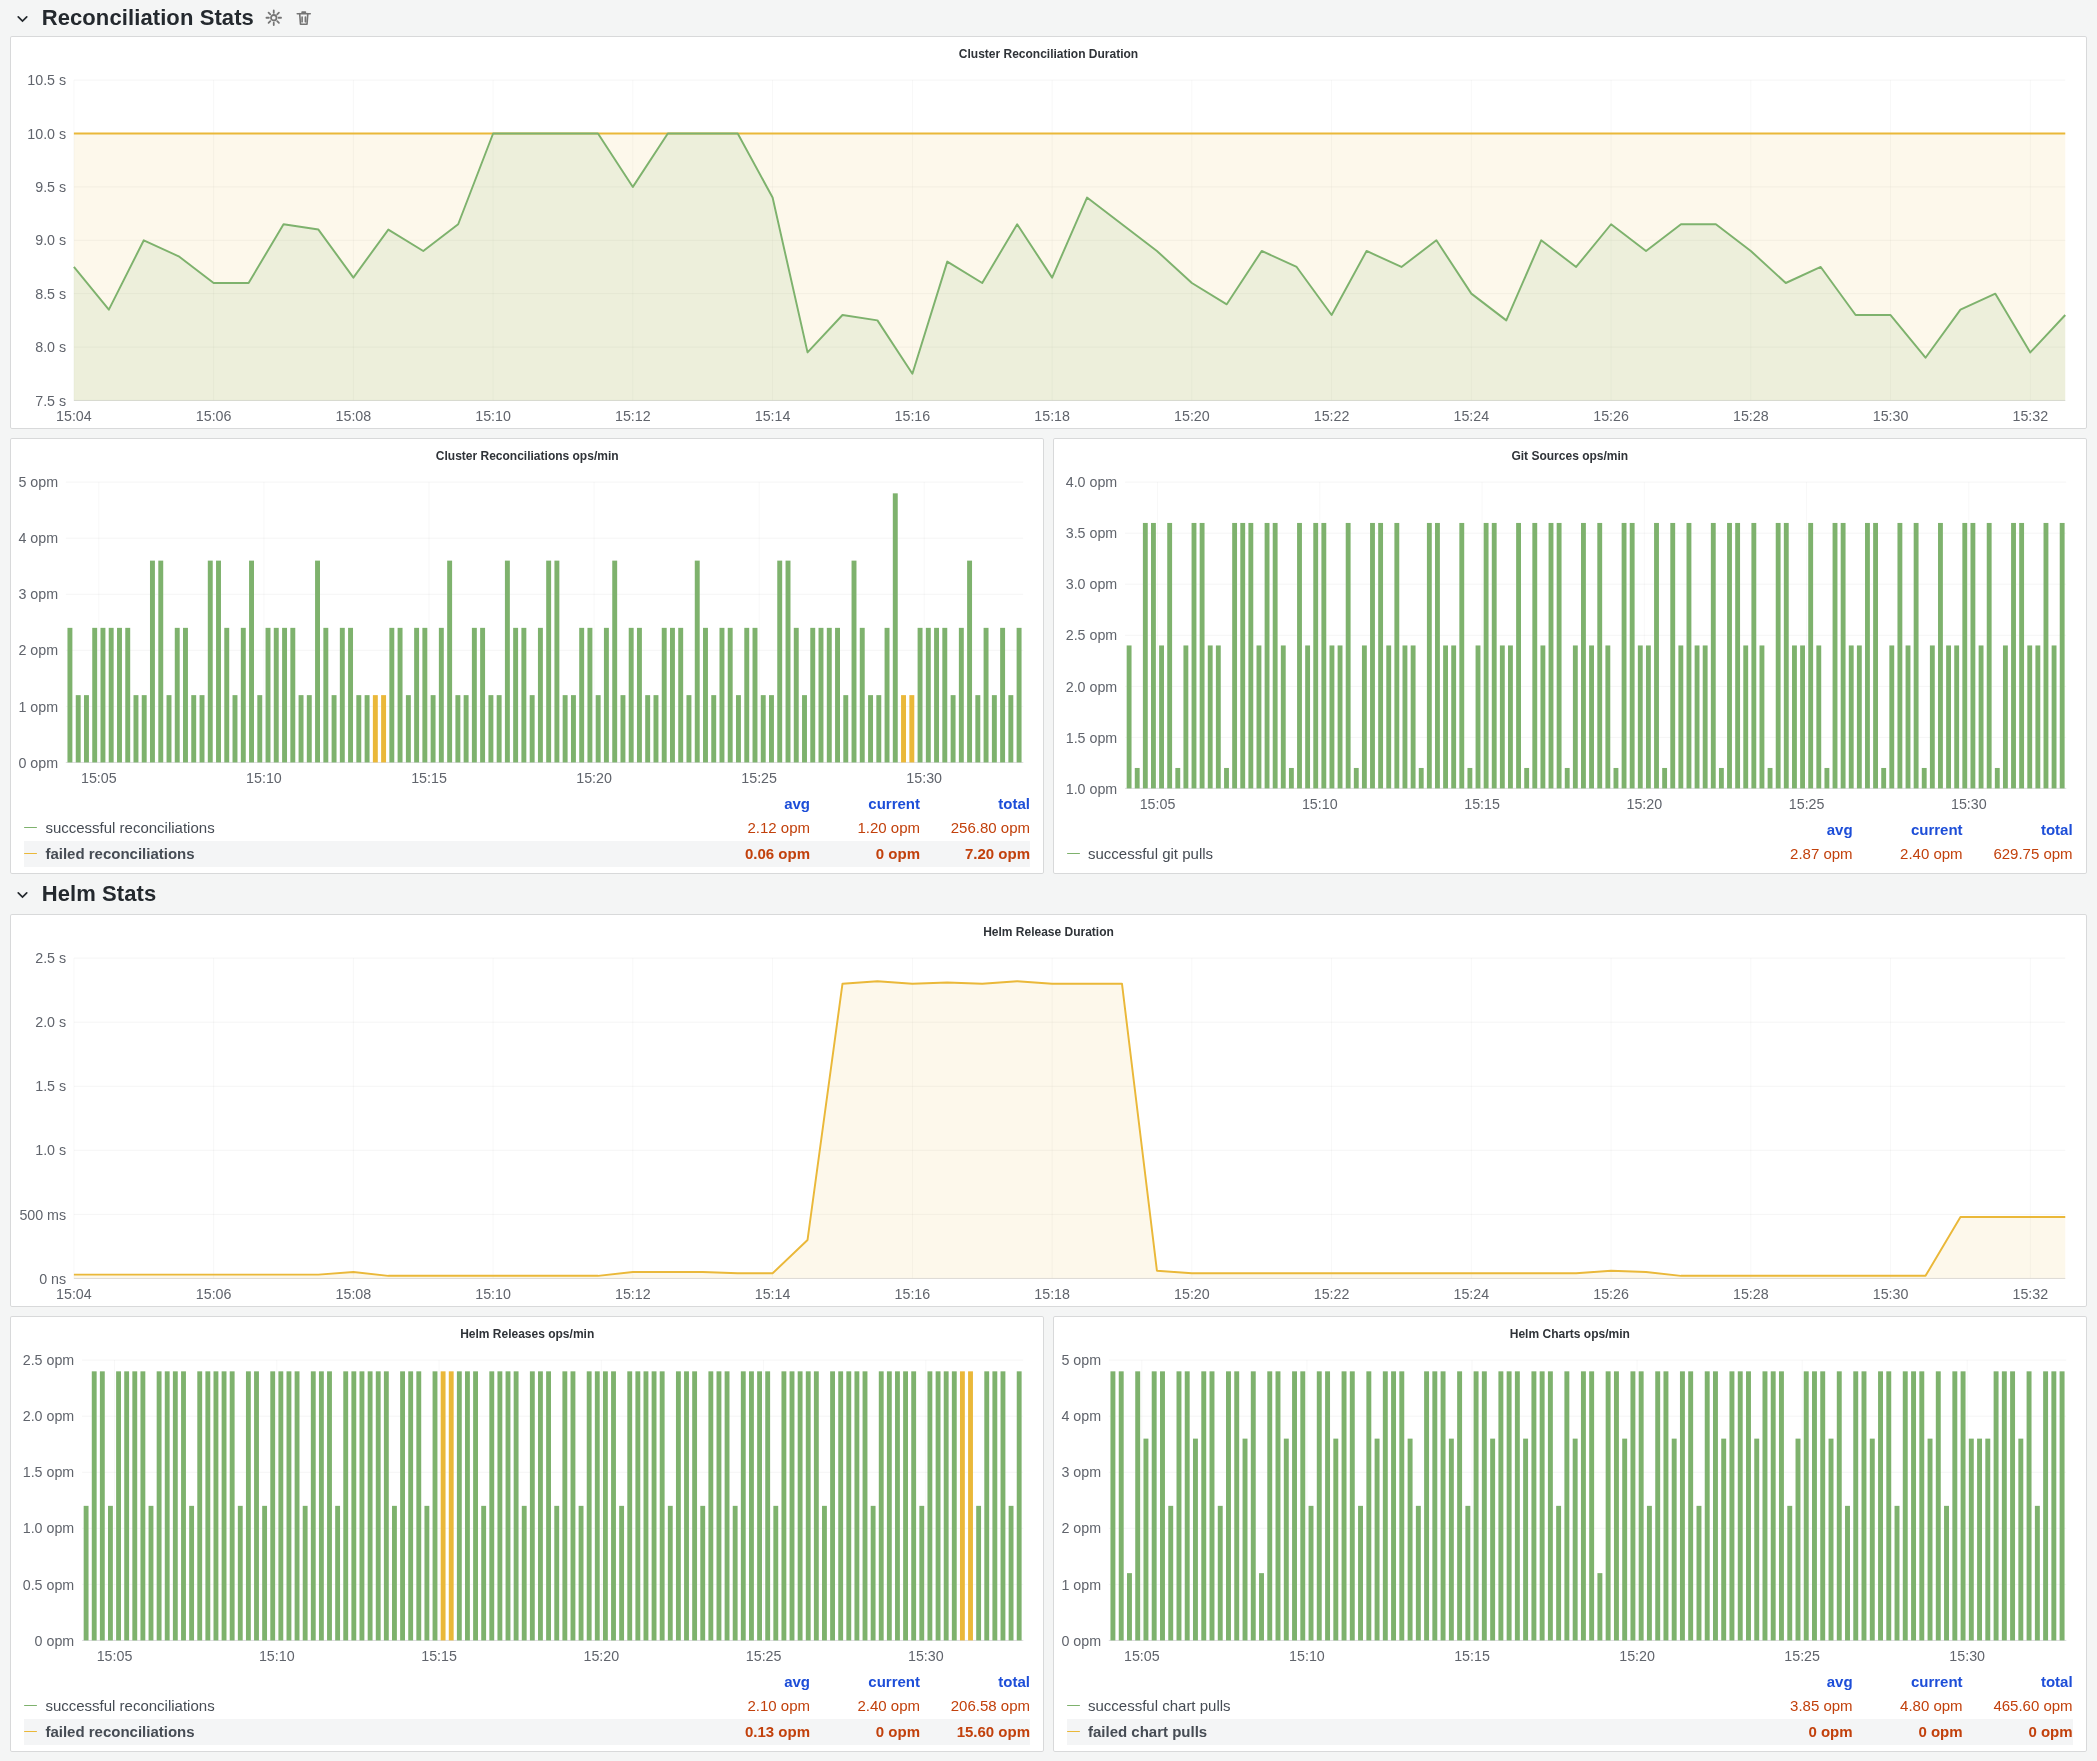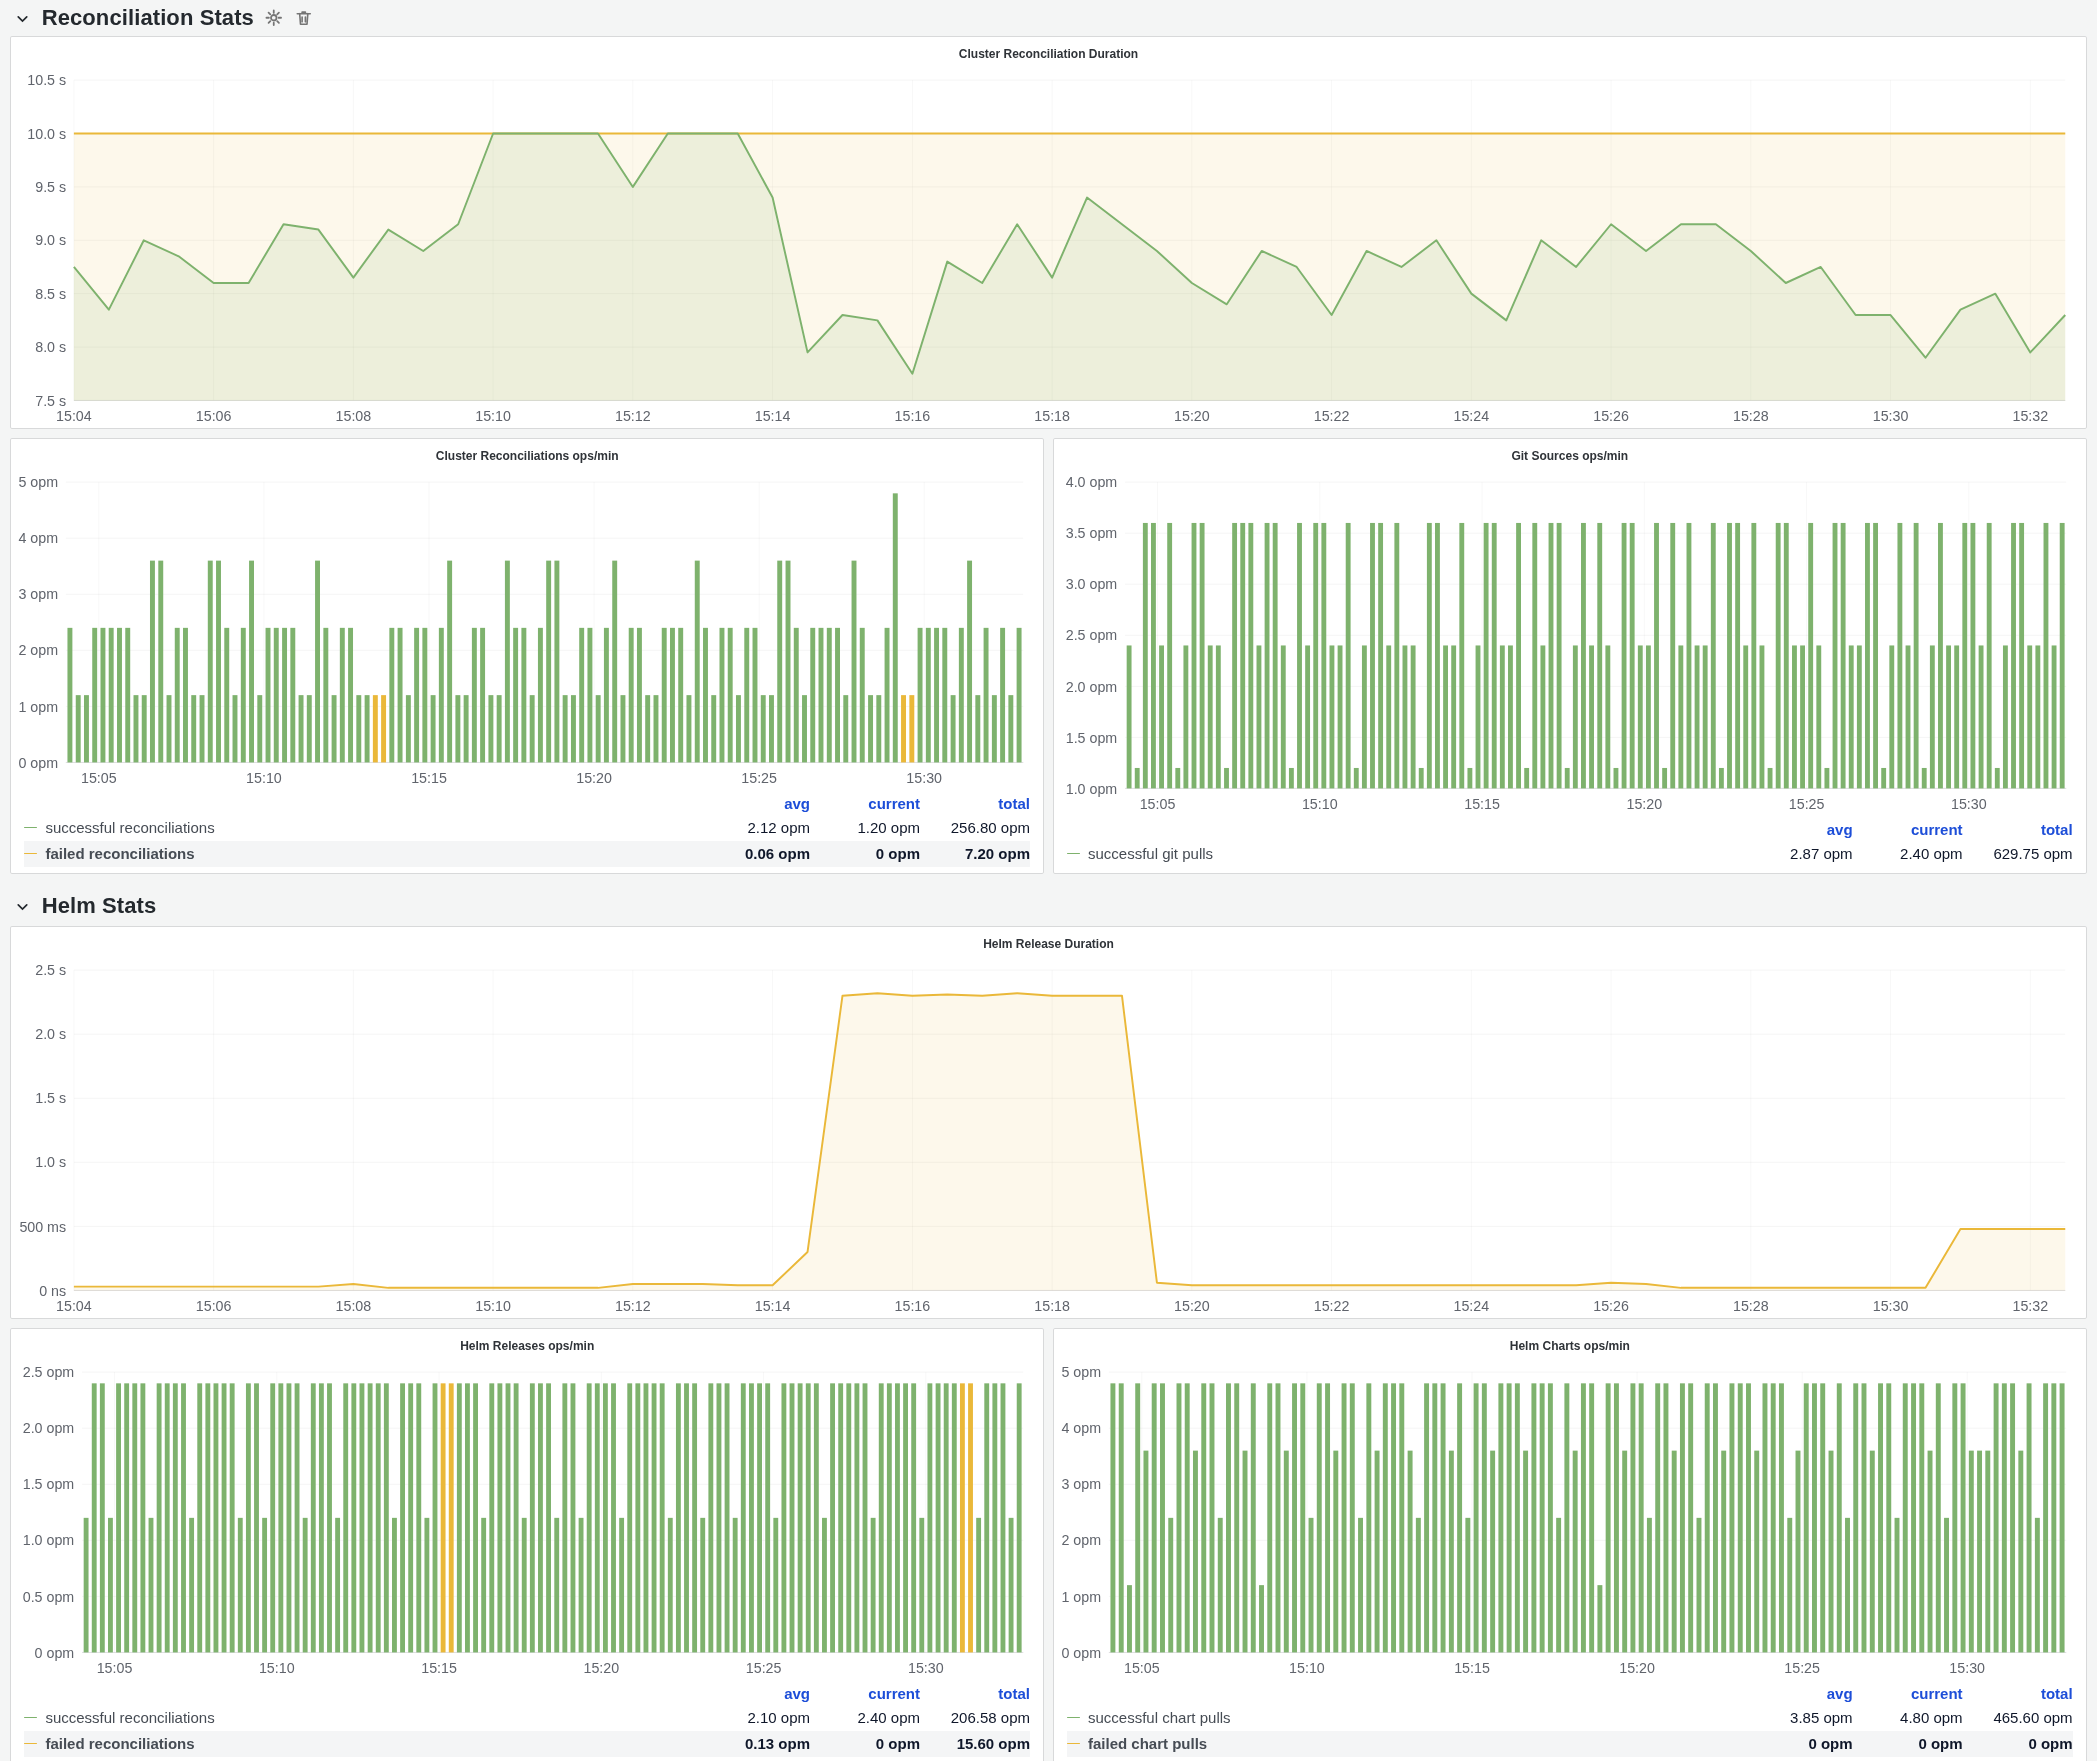--- a/index.html
+++ b/index.html
@@ -35,21 +35,21 @@
     font-size:12px; font-weight:700; color:#2f3338;
   }
   .chart { flex:1 1 auto; min-height:0; position:relative; }
   .chart text { font-size:22px; fill:#60646c; font-family:"Liberation Sans", sans-serif; }
 
   .legend { flex:0 0 auto; padding:1.3px 13px 6.5px 13px; font-size:15px; }
   .legend-row { display:flex; align-items:center; height:26px; }
   .legend-row.head { height:23px; }
   .legend-row.alt { background:#f4f5f6;font-weight:bold; }
   .legend .label { flex:1 1 auto; display:flex; align-items:center; gap:8px; color:#464c54; }
-  .legend .col { flex:0 0 110px; text-align:right; color:#0f172a; }
+  .legend .col { flex:0 0 110px; text-align:right; color:#c2410c; }
   .legend-row.head .col { color:#1d4ed8; font-weight:700; }
   .swatch { display:inline-block; width:13px; height:1.9px; border-radius:1.3px; background:#7eb26d; }
 </style>
 </head>
 <body>
 
 <div class="wrap">
 
   <div class="section-header">
     <span class="chev">
@@ -119,21 +119,21 @@
           <line x1="97" y1="14.0" x2="3168" y2="14.0" stroke="rgba(0,0,0,0.07)"></line>
           <text x="85" y="22.0" text-anchor="end">10.5 s</text>
           <line x1="97" y1="508" x2="3168" y2="508" stroke="#d0d1d3"></line>
           <path d="M97.0 96.3 L150.9 96.3 L204.8 96.3 L258.6 96.3 L312.5 96.3 L366.4 96.3 L420.3 96.3 L474.1 96.3 L528.0 96.3 L581.9 96.3 L635.8 96.3 L689.6 96.3 L743.5 96.3 L797.4 96.3 L851.3 96.3 L905.2 96.3 L959.0 96.3 L1012.9 96.3 L1066.8 96.3 L1120.7 96.3 L1174.5 96.3 L1228.4 96.3 L1282.3 96.3 L1336.2 96.3 L1390.1 96.3 L1443.9 96.3 L1497.8 96.3 L1551.7 96.3 L1605.6 96.3 L1659.4 96.3 L1713.3 96.3 L1767.2 96.3 L1821.1 96.3 L1874.9 96.3 L1928.8 96.3 L1982.7 96.3 L2036.6 96.3 L2090.5 96.3 L2144.3 96.3 L2198.2 96.3 L2252.1 96.3 L2306.0 96.3 L2359.8 96.3 L2413.7 96.3 L2467.6 96.3 L2521.5 96.3 L2575.4 96.3 L2629.2 96.3 L2683.1 96.3 L2737.0 96.3 L2790.9 96.3 L2844.7 96.3 L2898.6 96.3 L2952.5 96.3 L3006.4 96.3 L3060.2 96.3 L3114.1 96.3 L3168.0 96.3 L3168.0 508 L97 508 Z" fill="rgba(234,184,57,0.10)" stroke="none"></path>
           <path d="M97.0 96.3 L150.9 96.3 L204.8 96.3 L258.6 96.3 L312.5 96.3 L366.4 96.3 L420.3 96.3 L474.1 96.3 L528.0 96.3 L581.9 96.3 L635.8 96.3 L689.6 96.3 L743.5 96.3 L797.4 96.3 L851.3 96.3 L905.2 96.3 L959.0 96.3 L1012.9 96.3 L1066.8 96.3 L1120.7 96.3 L1174.5 96.3 L1228.4 96.3 L1282.3 96.3 L1336.2 96.3 L1390.1 96.3 L1443.9 96.3 L1497.8 96.3 L1551.7 96.3 L1605.6 96.3 L1659.4 96.3 L1713.3 96.3 L1767.2 96.3 L1821.1 96.3 L1874.9 96.3 L1928.8 96.3 L1982.7 96.3 L2036.6 96.3 L2090.5 96.3 L2144.3 96.3 L2198.2 96.3 L2252.1 96.3 L2306.0 96.3 L2359.8 96.3 L2413.7 96.3 L2467.6 96.3 L2521.5 96.3 L2575.4 96.3 L2629.2 96.3 L2683.1 96.3 L2737.0 96.3 L2790.9 96.3 L2844.7 96.3 L2898.6 96.3 L2952.5 96.3 L3006.4 96.3 L3060.2 96.3 L3114.1 96.3 L3168.0 96.3 " fill="none" stroke="#EAB839" stroke-width="3" stroke-linejoin="round"></path>
           <path d="M97.0 302.2 L150.9 368.0 L204.8 261.0 L258.6 285.7 L312.5 326.9 L366.4 326.9 L420.3 236.3 L474.1 244.5 L528.0 318.6 L581.9 244.5 L635.8 277.5 L689.6 236.3 L743.5 96.3 L797.4 96.3 L851.3 96.3 L905.2 96.3 L959.0 178.7 L1012.9 96.3 L1066.8 96.3 L1120.7 96.3 L1174.5 195.1 L1228.4 433.9 L1282.3 376.3 L1336.2 384.5 L1390.1 466.8 L1443.9 293.9 L1497.8 326.9 L1551.7 236.3 L1605.6 318.6 L1659.4 195.1 L1713.3 236.3 L1767.2 277.5 L1821.1 326.9 L1874.9 359.8 L1928.8 277.5 L1982.7 302.2 L2036.6 376.3 L2090.5 277.5 L2144.3 302.2 L2198.2 261.0 L2252.1 343.3 L2306.0 384.5 L2359.8 261.0 L2413.7 302.2 L2467.6 236.3 L2521.5 277.5 L2575.4 236.3 L2629.2 236.3 L2683.1 277.5 L2737.0 326.9 L2790.9 302.2 L2844.7 376.3 L2898.6 376.3 L2952.5 442.1 L3006.4 368.0 L3060.2 343.3 L3114.1 433.9 L3168.0 376.3 L3168.0 508 L97 508 Z" fill="rgba(126,178,109,0.12)" stroke="none"></path>
           <path d="M97.0 302.2 L150.9 368.0 L204.8 261.0 L258.6 285.7 L312.5 326.9 L366.4 326.9 L420.3 236.3 L474.1 244.5 L528.0 318.6 L581.9 244.5 L635.8 277.5 L689.6 236.3 L743.5 96.3 L797.4 96.3 L851.3 96.3 L905.2 96.3 L959.0 178.7 L1012.9 96.3 L1066.8 96.3 L1120.7 96.3 L1174.5 195.1 L1228.4 433.9 L1282.3 376.3 L1336.2 384.5 L1390.1 466.8 L1443.9 293.9 L1497.8 326.9 L1551.7 236.3 L1605.6 318.6 L1659.4 195.1 L1713.3 236.3 L1767.2 277.5 L1821.1 326.9 L1874.9 359.8 L1928.8 277.5 L1982.7 302.2 L2036.6 376.3 L2090.5 277.5 L2144.3 302.2 L2198.2 261.0 L2252.1 343.3 L2306.0 384.5 L2359.8 261.0 L2413.7 302.2 L2467.6 236.3 L2521.5 277.5 L2575.4 236.3 L2629.2 236.3 L2683.1 277.5 L2737.0 326.9 L2790.9 302.2 L2844.7 376.3 L2898.6 376.3 L2952.5 442.1 L3006.4 368.0 L3060.2 343.3 L3114.1 433.9 L3168.0 376.3 " fill="none" stroke="#7EB26D" stroke-width="3" stroke-linejoin="round"></path>
         </svg></div>
   </div>
 
-  <div class="grid" style="margin-bottom:12px;">
+  <div class="grid" style="margin-bottom:0;">
 
     <div class="panel panel-half">
       <div class="panel-title">Cluster Reconciliations ops/min</div>
       <div class="chart"><svg width="1033" height="318" xmlns="http://www.w3.org/2000/svg" viewBox="0 0 1592 490">
             <line x1="135.4" y1="14" x2="135.4" y2="446" stroke="rgba(0,0,0,0.05)"></line>
             <text x="135.4" y="478" text-anchor="middle">15:05</text>
             <line x1="389.8" y1="14" x2="389.8" y2="446" stroke="rgba(0,0,0,0.05)"></line>
             <text x="389.8" y="478" text-anchor="middle">15:10</text>
             <line x1="644.2" y1="14" x2="644.2" y2="446" stroke="rgba(0,0,0,0.05)"></line>
             <text x="644.2" y="478" text-anchor="middle">15:15</text>

